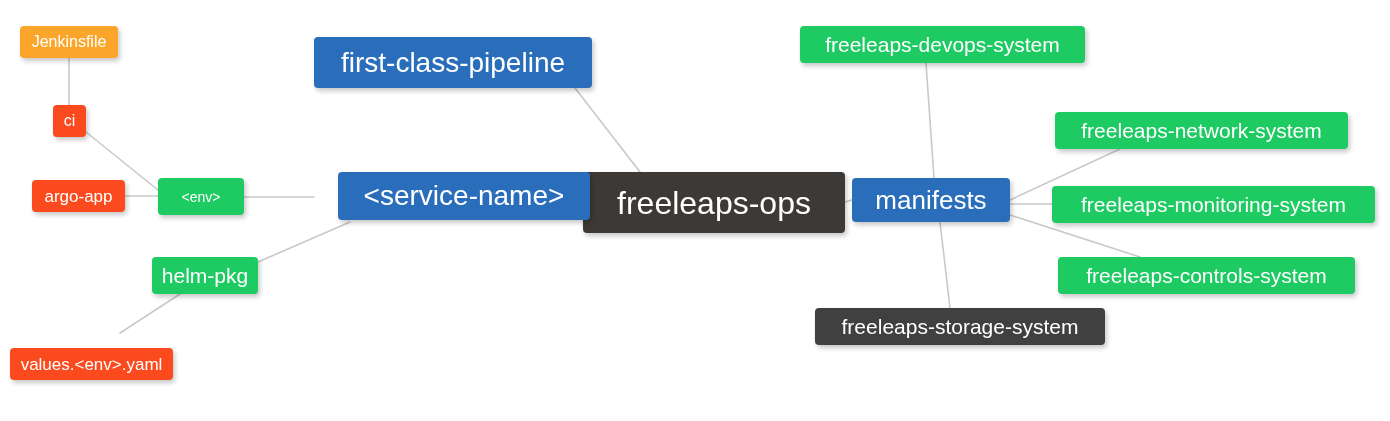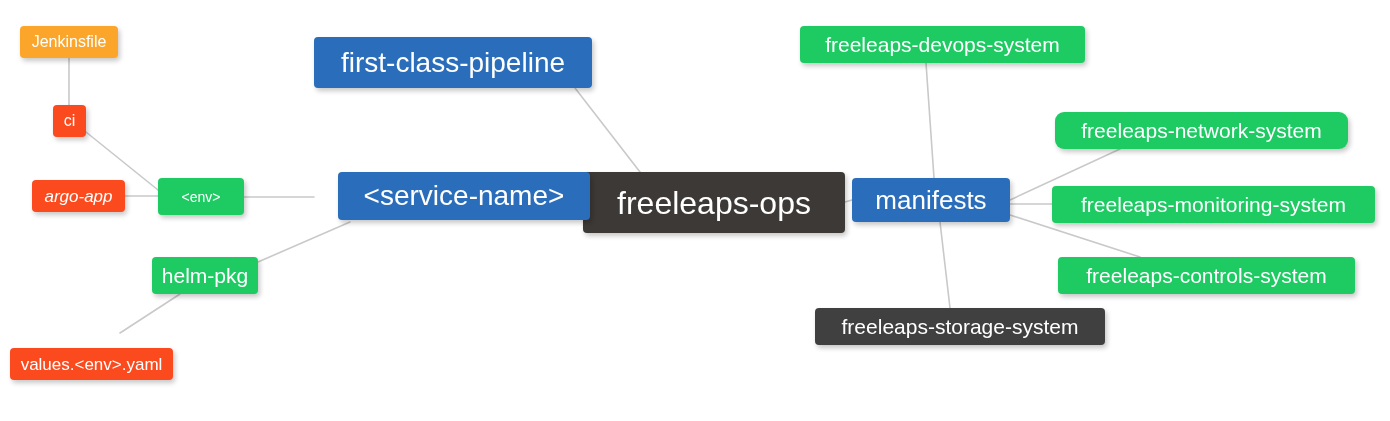--- a/index.html
+++ b/index.html
@@ -80,38 +80,38 @@
       </div>
       <div class="node" style="left: 158px; top: 178px; width: 86px; height: 37px; background: rgb(30, 203, 99); font-size: 14px;">
         <span class="node-label">&lt;env&gt;</span>
       </div>
       <div class="node" style="left: 152px; top: 257px; width: 106px; height: 37px; background: rgb(30, 203, 99); font-size: 21px;">
         <span class="node-label">helm-pkg</span>
       </div>
       <div class="node" style="left: 800px; top: 26px; width: 285px; height: 37px; background: rgb(30, 203, 99); font-size: 21px;">
         <span class="node-label">freeleaps-devops-system</span>
       </div>
-      <div class="node" style="left: 1055px; top: 112px; width: 293px; height: 37px; background: rgb(30, 203, 99); font-size: 21px; border-radius: 9px;">
+      <div class="node" style="left: 1055px; top: 112px; width: 293px; height: 37px; background: rgb(30, 203, 99); font-size: 21px;">
         <span class="node-label">freeleaps-network-system</span>
       </div>
       <div class="node" style="left: 1052px; top: 186px; width: 323px; height: 37px; background: rgb(30, 203, 99); font-size: 21px;">
         <span class="node-label">freeleaps-monitoring-system</span>
       </div>
       <div class="node" style="left: 1058px; top: 257px; width: 297px; height: 37px; background: rgb(30, 203, 99); font-size: 21px;">
         <span class="node-label">freeleaps-controls-system</span>
       </div>
       <div class="node" style="left: 815px; top: 308px; width: 290px; height: 37px; background: #404040; font-size: 21px;">
         <span class="node-label">freeleaps-storage-system</span>
       </div>
       <div class="node" style="left: 20px; top: 26px; width: 98px; height: 32px; background: rgb(251, 166, 42); font-size: 16px;">
         <span class="node-label">Jenkinsfile</span>
       </div>
       <div class="node" style="left: 53px; top: 105px; width: 33px; height: 32px; background: rgb(250, 74, 30); font-size: 16px; text-align: center;">
         <span class="node-label">ci</span>
       </div>
-      <div class="node" style="left: 32px; top: 180px; width: 93px; height: 32px; background: rgb(250, 74, 30); font-size: 17px; font-style: italic;">
+      <div class="node" style="left: 32px; top: 180px; width: 93px; height: 32px; background: rgb(250, 74, 30); font-size: 17px;">
         <span class="node-label">argo-app</span>
       </div>
       <div class="node" style="left: 10px; top: 348px; width: 163px; height: 32px; background: rgb(250, 74, 30); font-size: 17px;">
         <span class="node-label">values.&lt;env&gt;.yaml</span>
       </div>
     </div>
 </div>
 
 </body></html>

